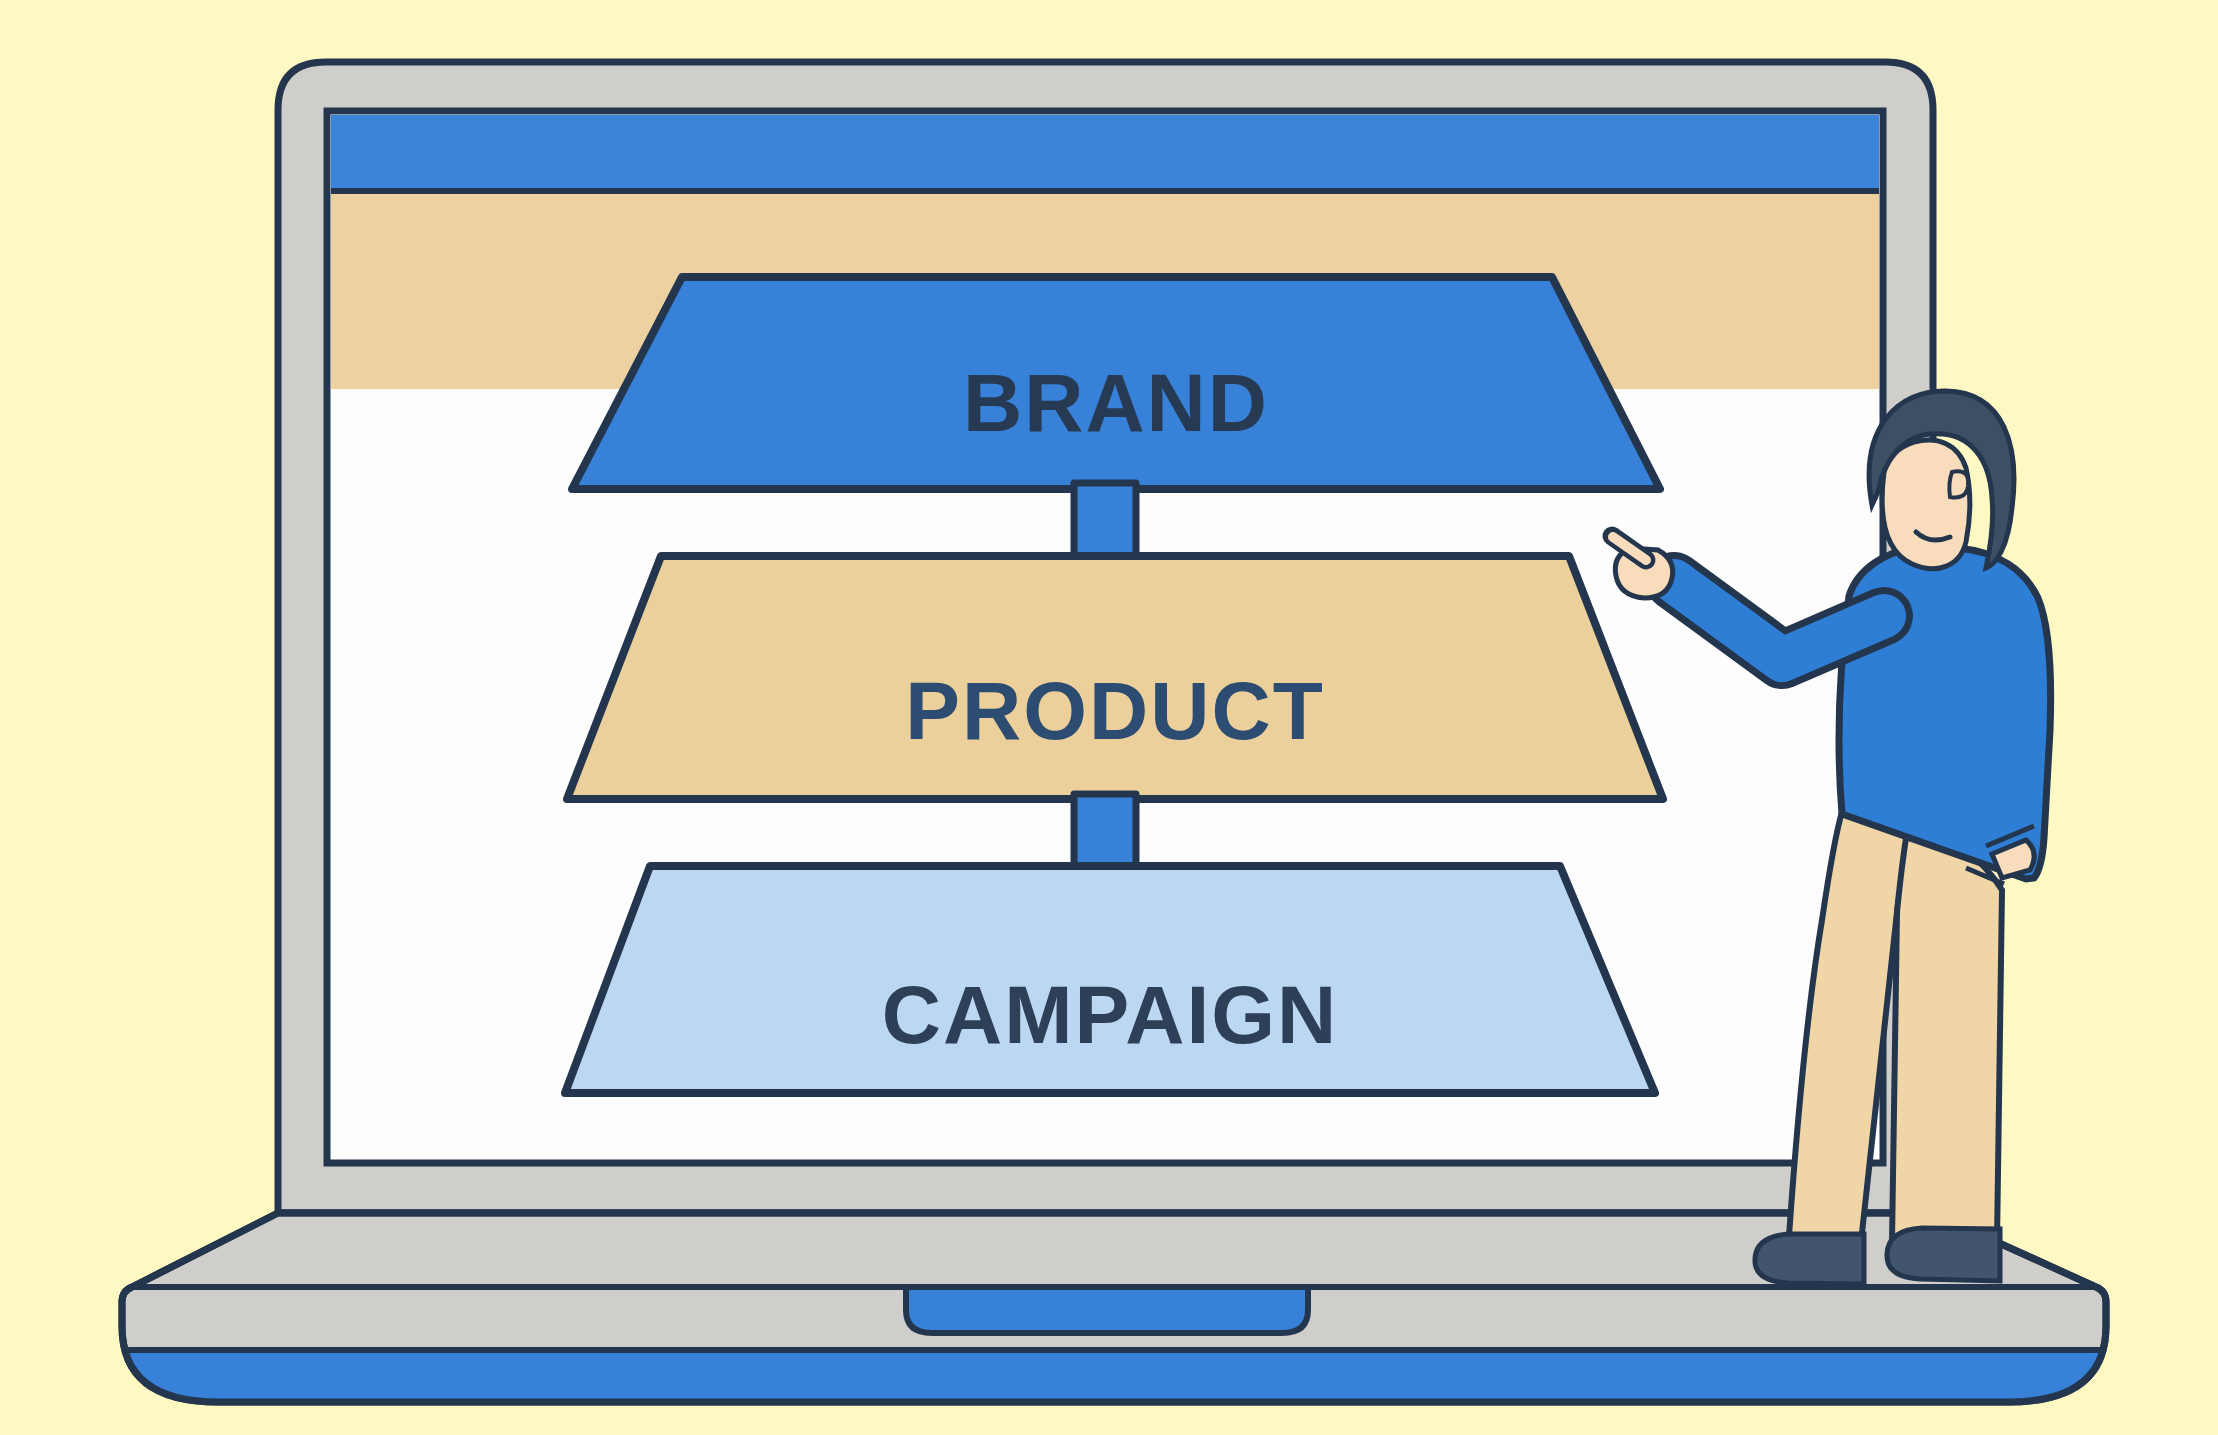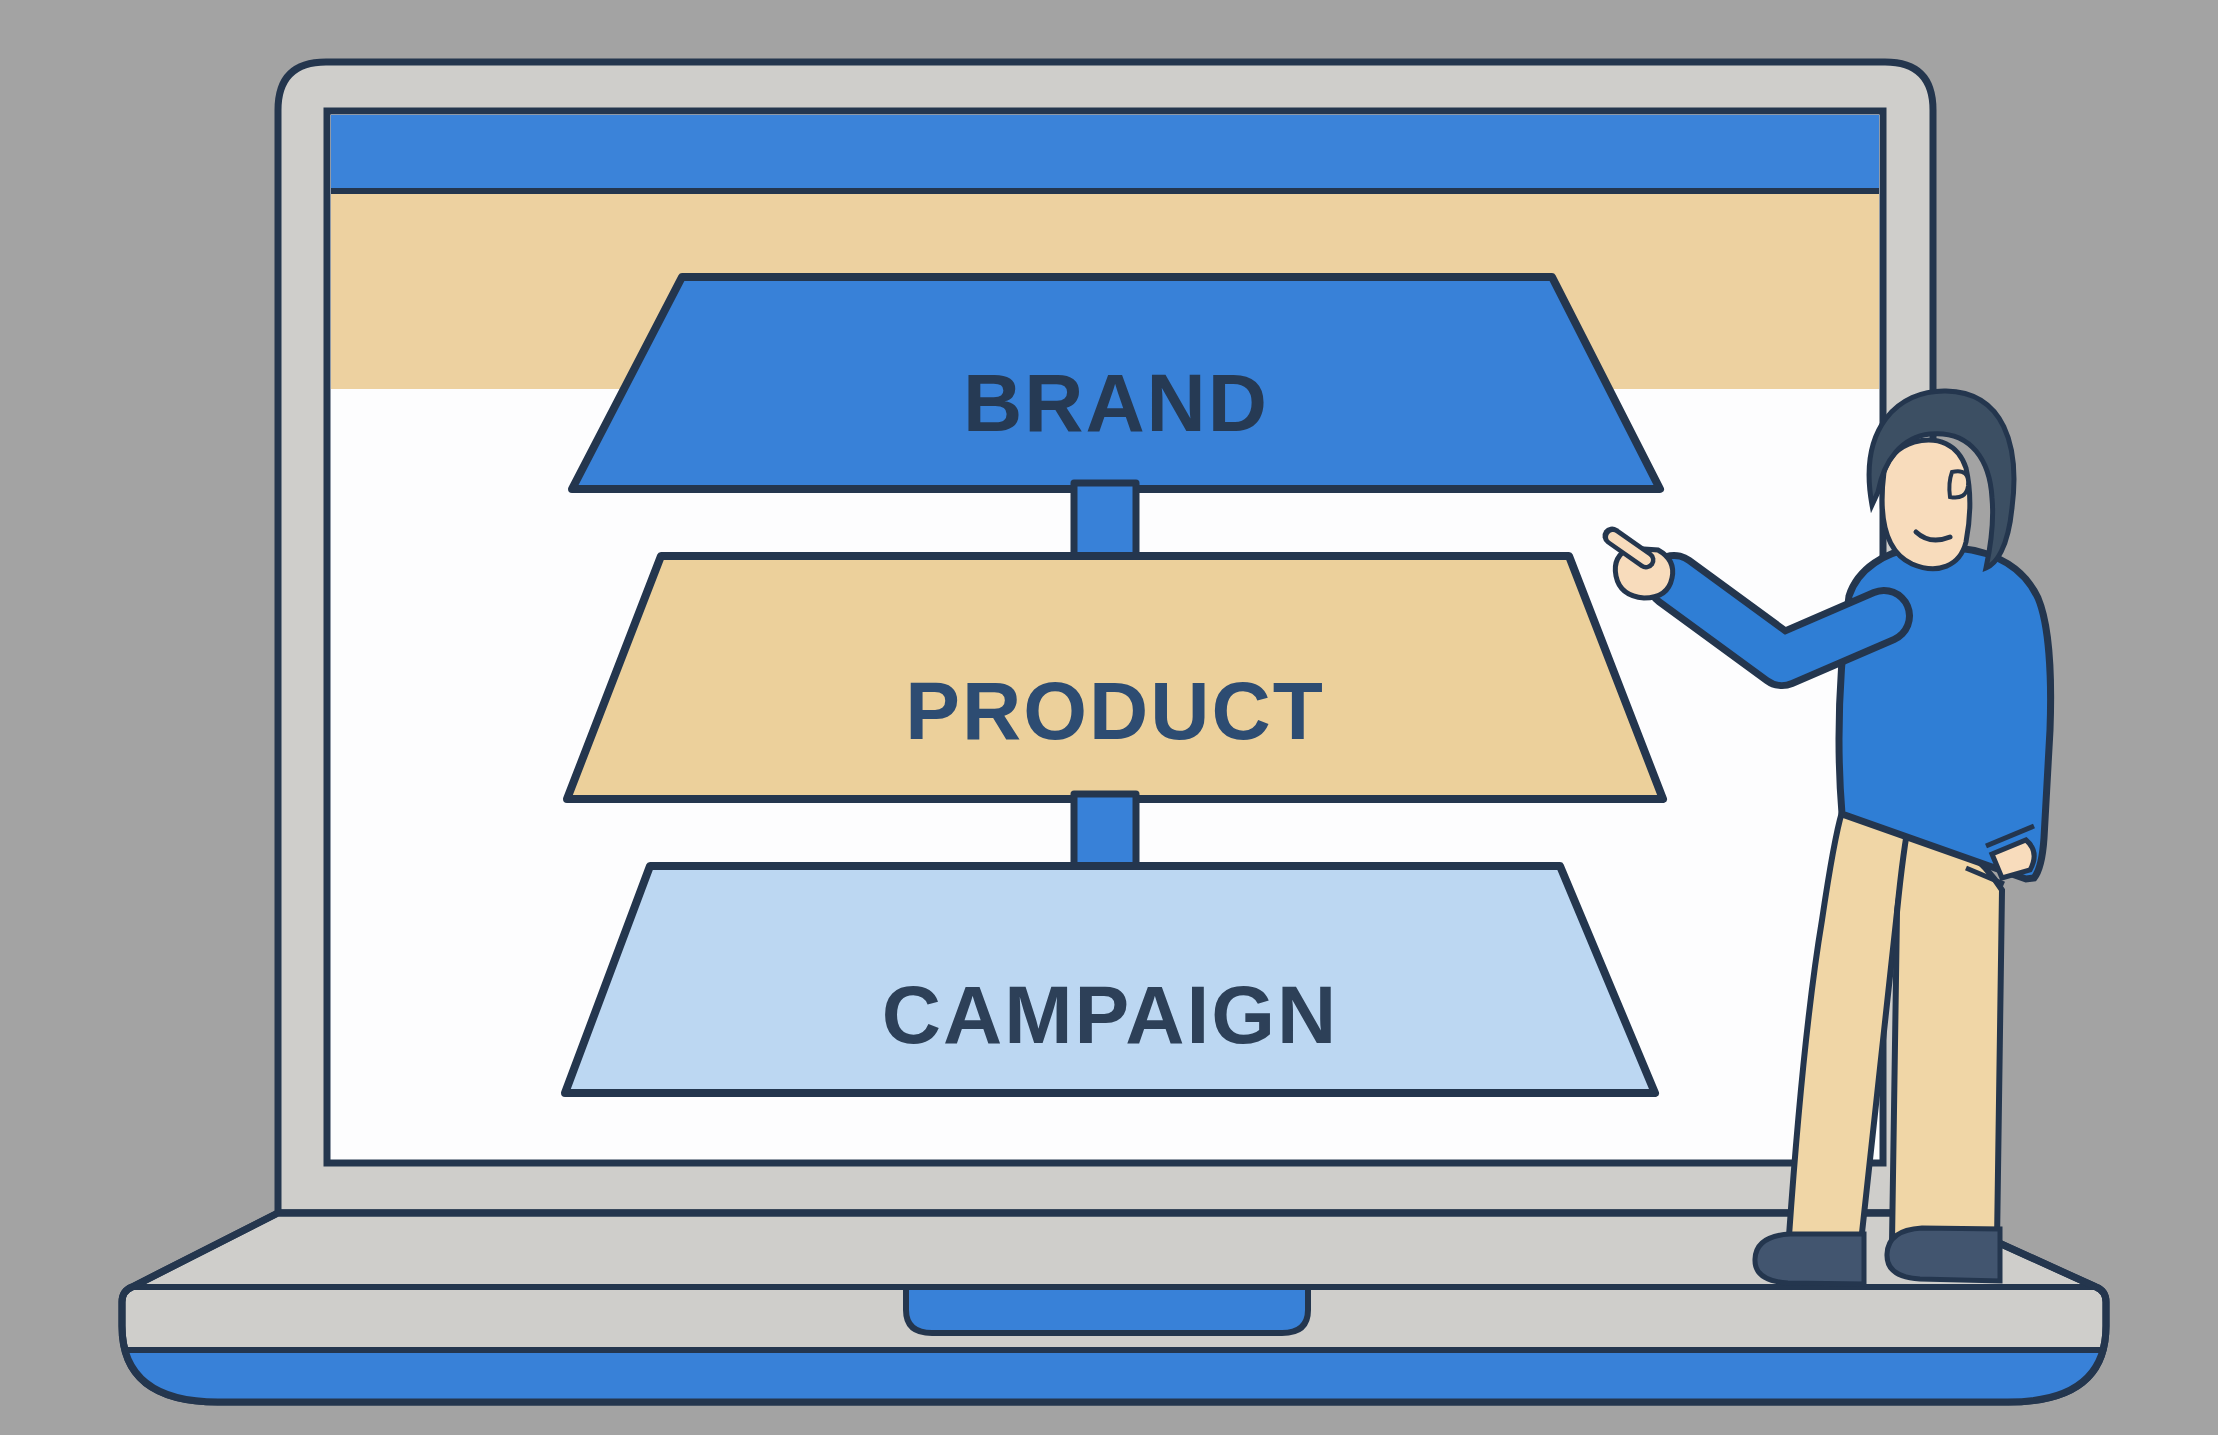--- a/index.html
+++ b/index.html
@@ -1,19 +1,19 @@
 <!DOCTYPE html>
 <html><head>
 <meta charset="utf-8">
 <style>
   html,body{margin:0;padding:0;background:#ffffff;}
   .canvas{
     position:relative;
     width:2218px;height:1435px;
-    background:#a3a3a3;
+    background:#fef9c3;
     font-family:"Liberation Sans", sans-serif;
     overflow:hidden;
   }
   svg{display:block;}
   .funnel-label{
     font-family:"Liberation Sans", sans-serif;
     font-weight:bold;
     font-size:82px;
     letter-spacing:2px;
   }

